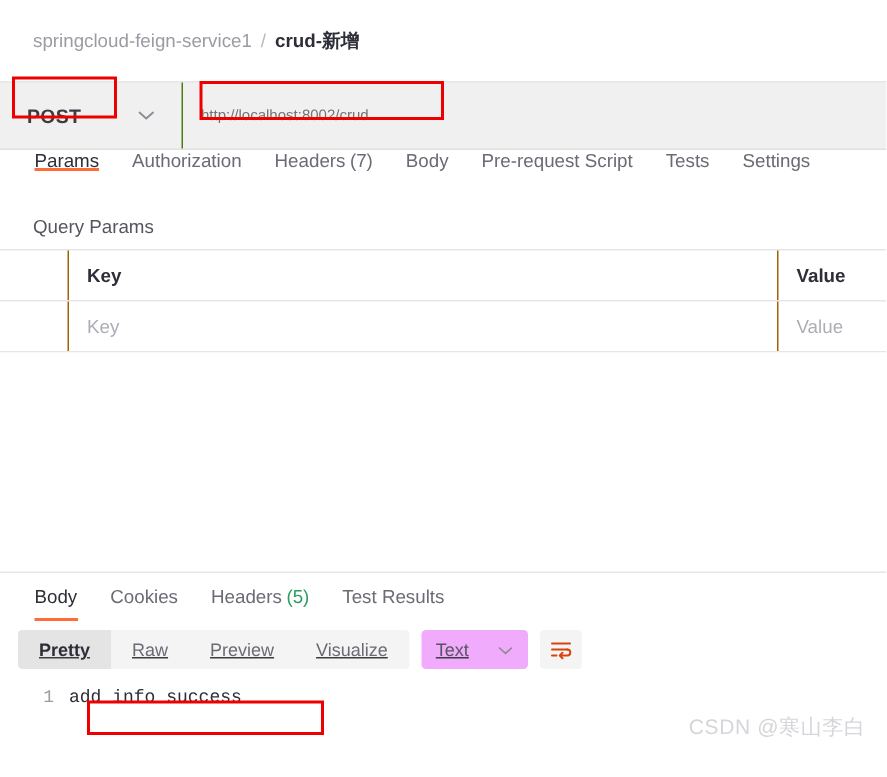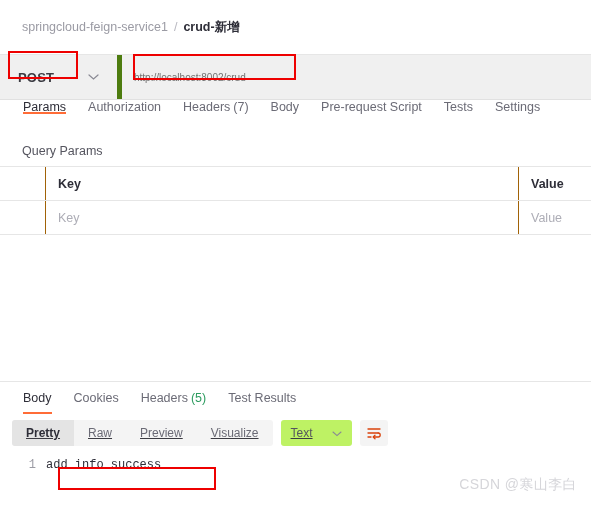--- a/index.html
+++ b/index.html
@@ -50,21 +50,21 @@
     display: flex;
     align-items: center;
     box-sizing: border-box;
     position: relative;
   }
   .method-wrap {
     width: 122px;
     height: 100%;
     display: flex;
     align-items: center;
-    border-right: 5px solid #4d7c0f;
+    border-right: 1px solid #4d7c0f;
     box-sizing: border-box;
     position: relative;
   }
   .method-label {
     margin-left: 18px;
     font-size: 13px;
     font-weight: 700;
     color: #3c3c43;
     letter-spacing: 0.2px;
   }
@@ -200,21 +200,21 @@
     background: #e4e4e4;
     color: #2e2e38;
     font-weight: 600;
   }
   .type-select {
     display: flex;
     align-items: center;
     gap: 19px;
     height: 26px;
     padding: 0 10px;
-    background: #bef264;
+    background: #f0abfc;
     border-radius: 3px;
     font-size: 12px;
     color: #55555f;
   }
   .wrap-btn {
     width: 28px;
     height: 26px;
     background: #f4f4f4;
     border-radius: 3px;
     display: flex;

